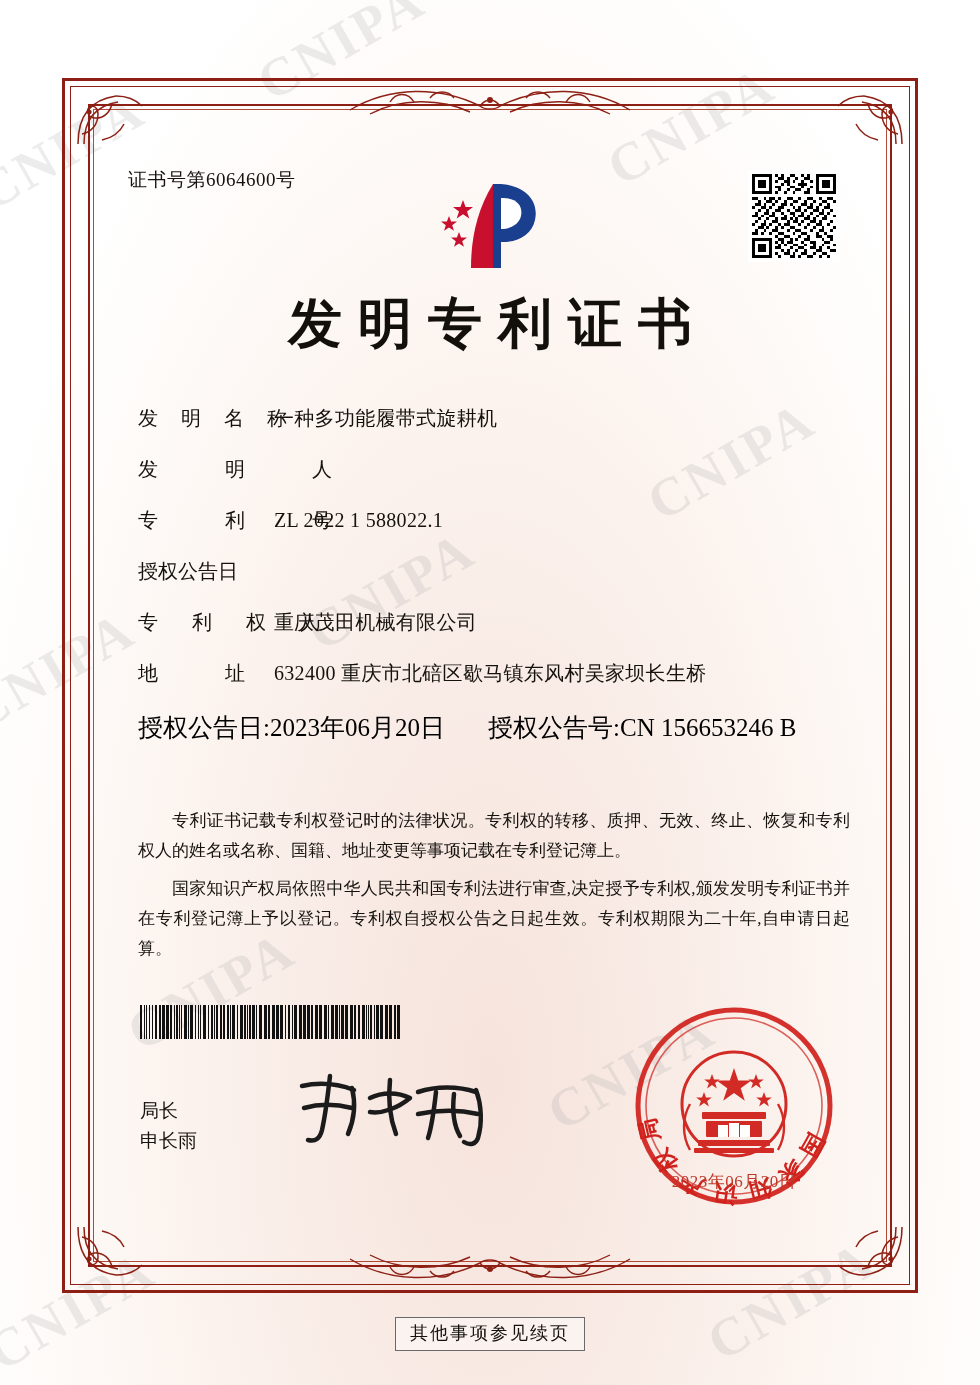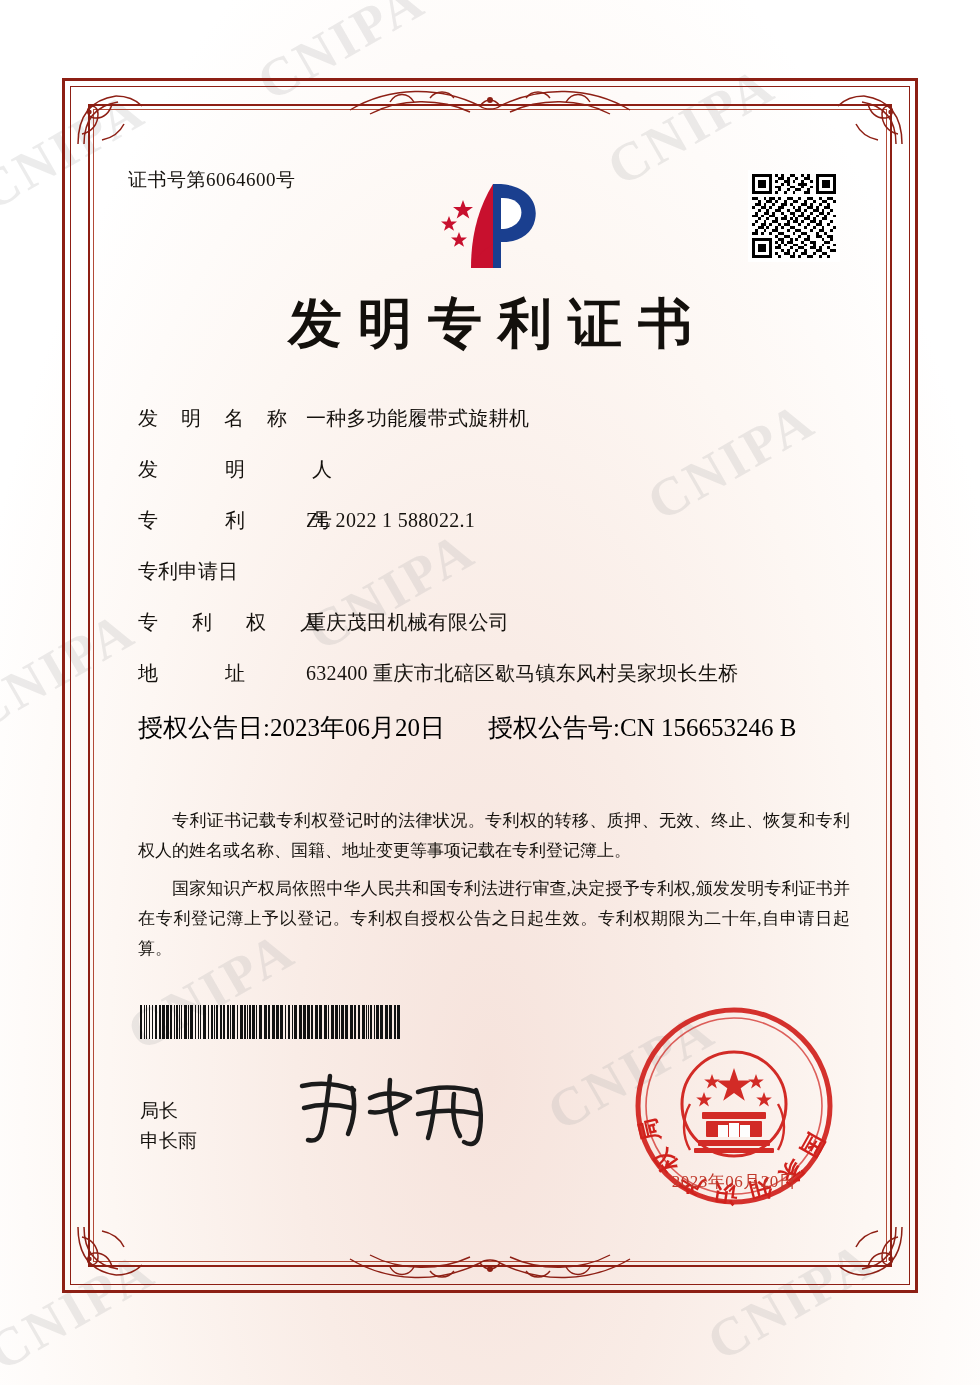--- a/index.html
+++ b/index.html
@@ -154,21 +154,21 @@
   }
   .lbl {
     width: 136px;
     flex: 0 0 136px;
     letter-spacing: 0;
     white-space: nowrap;
   }
   .lbl.sp1 { letter-spacing: 9px; }
   .lbl.sp2 { letter-spacing: 14.5px; }
   .lbl.sp4 { letter-spacing: 31px; }
-  .val { flex: 1; letter-spacing: .3px; padding-left: 32px; }
+  .val { flex: 1; letter-spacing: .3px; }
 
   .row-two { display: flex; align-items: baseline; font-size: 25px; margin-bottom: 20px; text-align: center; }
   .row-two .half { display: flex; align-items: baseline; }
   .row-two .half.first { width: 350px; }
   .row-two .lbl2 { white-space: nowrap; }
 
   
   .paras {
     position: absolute;
     left: 138px; top: 806px;
@@ -588,21 +588,21 @@
       <span class="val">一种多功能履带式旋耕机</span>
     </div>
     <div class="row">
       <span class="lbl sp4">发 明 人</span>
     </div>
     <div class="row">
       <span class="lbl sp4">专 利 号</span>
       <span class="val">ZL 2022 1 588022.1</span>
     </div>
     <div class="row">
-      <span class="lbl">专利申请日</span>
+      <span class="lbl">授权公告日</span>
     </div>
     <div class="row">
       <span class="lbl sp2">专 利 权 人</span>
       <span class="val">重庆茂田机械有限公司</span>
     </div>
     <div class="row">
       <span class="lbl sp4">地 址</span>
       <span class="val">632400 重庆市北碚区歇马镇东风村吴家坝长生桥</span>
     </div>
 
@@ -756,14 +756,17 @@
         </g>
       </g>
 
       <text font-family="'Liberation Serif', serif" font-size="23" font-weight="700" fill="#d0211c" letter-spacing="9">
         <textPath href="#ringpath" startOffset="30%">国家知识产权局</textPath>
       </text>
     </svg>
   </div>
   <div class="seal-date">2023年06月20日</div>
 
+  <div class="continuation">
+    <span>其他事项参见续页</span>
+  </div>
 
 </div>
 
 </body></html>

